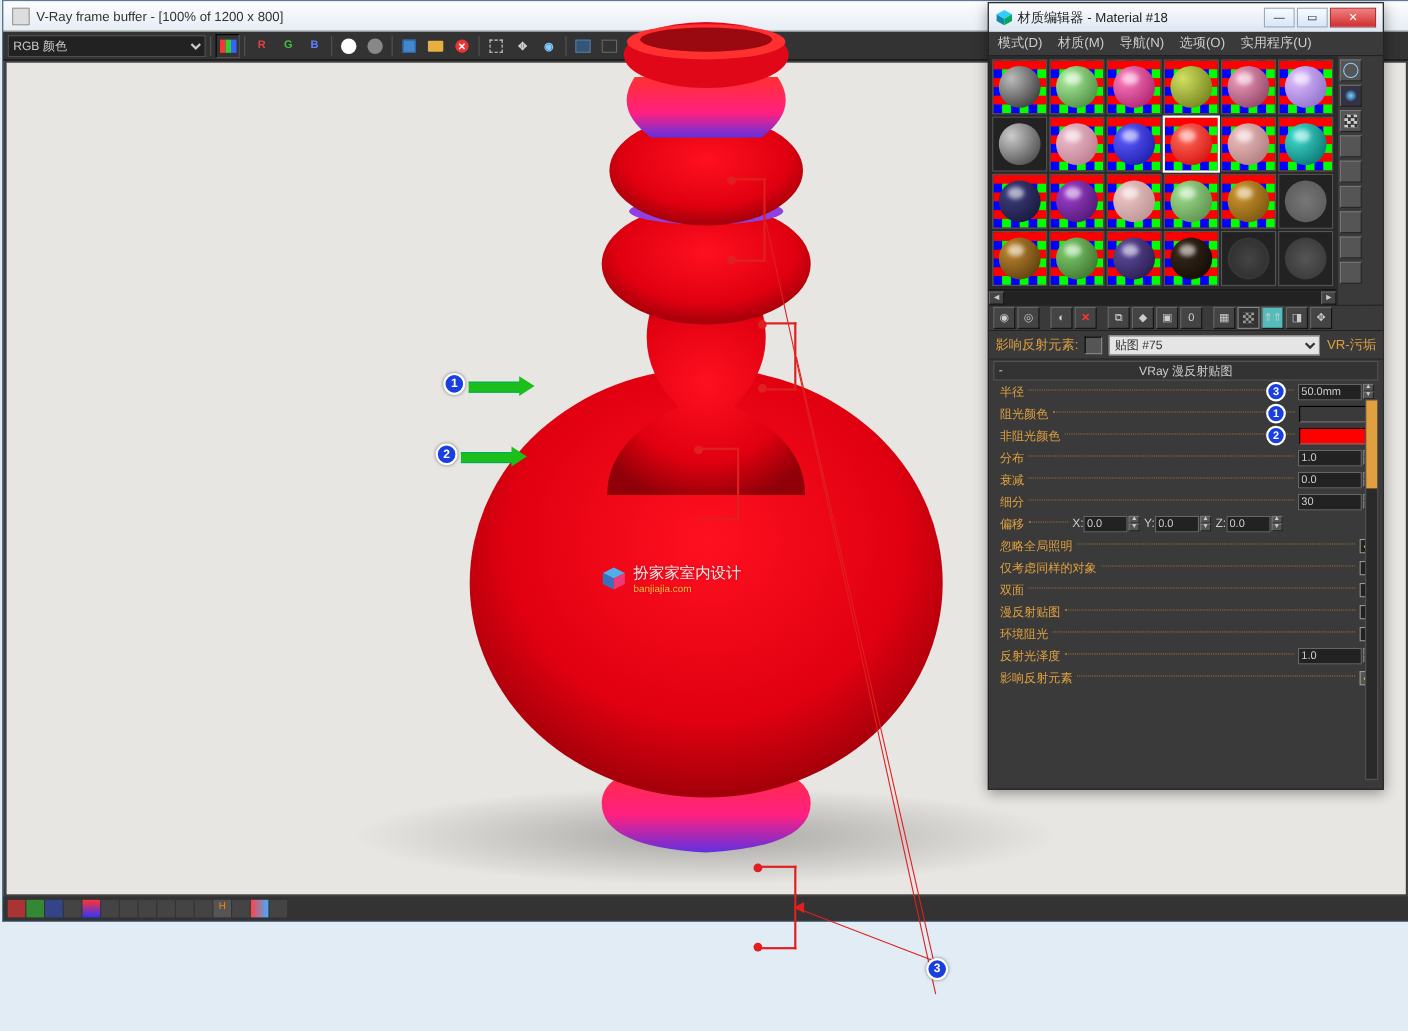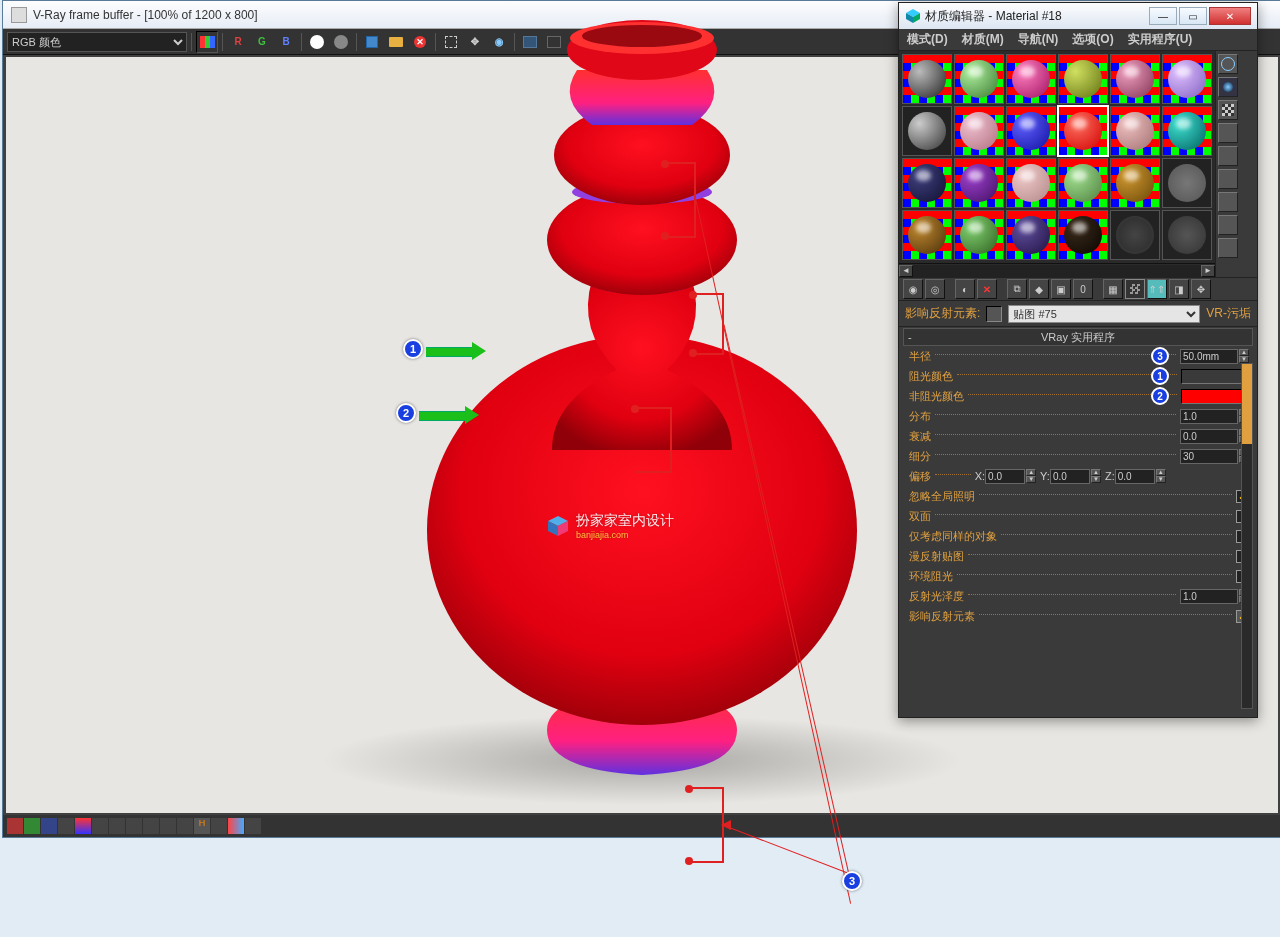--- a/index.html
+++ b/index.html
@@ -39,21 +39,21 @@
 .statusbar .sb { width: 16px; height: 16px; background: #444; }
 
 
 .mat-window { position: absolute; left: 898px; top: 2px; width: 360px; height: 716px; background: #3a3a3a; border: 1px solid #222; box-shadow: 0 3px 12px rgba(0,0,0,.4); z-index: 20; }
 .mat-titlebar { height: 26px; background: linear-gradient(#fdfdfe, #dce6f2); display: flex; align-items: center; padding: 0 6px; font-size: 12px; color: #222; }
 .mat-titlebar .app-icon { width: 16px; height: 16px; margin-right: 4px; }
 .mat-titlebar .spacer { flex: 1; }
 .win-btn { width: 28px; height: 18px; border: 1px solid #9ab; background: linear-gradient(#f7fbff, #d8e6f5); margin-left: 2px; font-size: 10px; display: inline-flex; align-items: center; justify-content: center; cursor: pointer; }
 .win-btn.close { background: linear-gradient(#f08080, #d03030); color: #fff; border-color: #a33; width: 42px; }
 .mat-menubar { height: 22px; background: #3a3a3a; color: #ccc; display: flex; align-items: center; padding: 0 8px; gap: 14px; font-size: 12px; border-bottom: 1px solid #222; }
-.mat-menubar span { cursor: pointer; font-weight: bold; }
+.mat-menubar span { cursor: pointer; }
 
 .mat-body { display: flex; }
 .mat-samples { padding: 3px; display: grid; grid-template-columns: repeat(6, 50px); grid-auto-rows: 50px; gap: 2px; background: #2a2a2a; }
 .sample { width: 50px; height: 50px; background: #222; position: relative; border: 1px solid #555; display: flex; align-items: center; justify-content: center; }
 .sample.checker { background: repeating-conic-gradient(#f00 0 25%, #0f0 0 50%, #00f 0 75%, #000 0) 0 0/16px 16px; }
 .sample .ball { width: 38px; height: 38px; border-radius: 50%; position: relative; }
 .sample.selected { outline: 2px solid #fff; outline-offset: -1px; }
 .ball::after { content:""; position:absolute; left:20%; top:15%; width:40%; height:30%; background: rgba(255,255,255,.6); border-radius:50%; filter: blur(2px); }
 .ball.noise { background: radial-gradient(circle at 30% 30%, #aaa, #333); }
 .ball.noise::after { content:none; }
@@ -393,21 +393,21 @@
   <div class="map-row">
     <span class="label">影响反射元素:</span>
     <span class="pick"></span>
     <select><option>贴图 #75</option></select>
     <span class="type-label">VR-污垢</span>
   </div>
 
   <div class="params-panel">
     <div class="panel-header">
       <span class="collapse">-</span>
-      <span>VRay 实用程序</span>
+      <span>VRay 漫反射贴图</span>
     </div>
 
     <div class="param-row">
       <span class="label">半径</span>
         <span class="dots"></span>
       <span class="inline-badge" style="right:88px">3</span>
       <span class="spinner">
           <input type="text" value="50.0mm" style="">
           <span class="spin-btns">
             <b>▲</b>
@@ -487,26 +487,26 @@
             <b>▼</b>
           </span>
         </span>
     </div>
     <div class="param-row">
         <span class="label">忽略全局照明</span>
         <span class="dots"></span>
         <span class="checkbox">✓</span>
       </div>
     <div class="param-row">
+        <span class="label">仅考虑同样的对象</span>
+        <span class="dots"></span>
+        <span class="checkbox"></span>
+      </div>
+    <div class="param-row">
         <span class="label">双面</span>
-        <span class="dots"></span>
-        <span class="checkbox"></span>
-      </div>
-    <div class="param-row">
-        <span class="label">仅考虑同样的对象</span>
         <span class="dots"></span>
         <span class="checkbox"></span>
       </div>
     <div class="param-row">
         <span class="label">漫反射贴图</span>
         <span class="dots"></span>
         <span class="checkbox"></span>
       </div>
     <div class="param-row">
         <span class="label">环境阻光</span>

